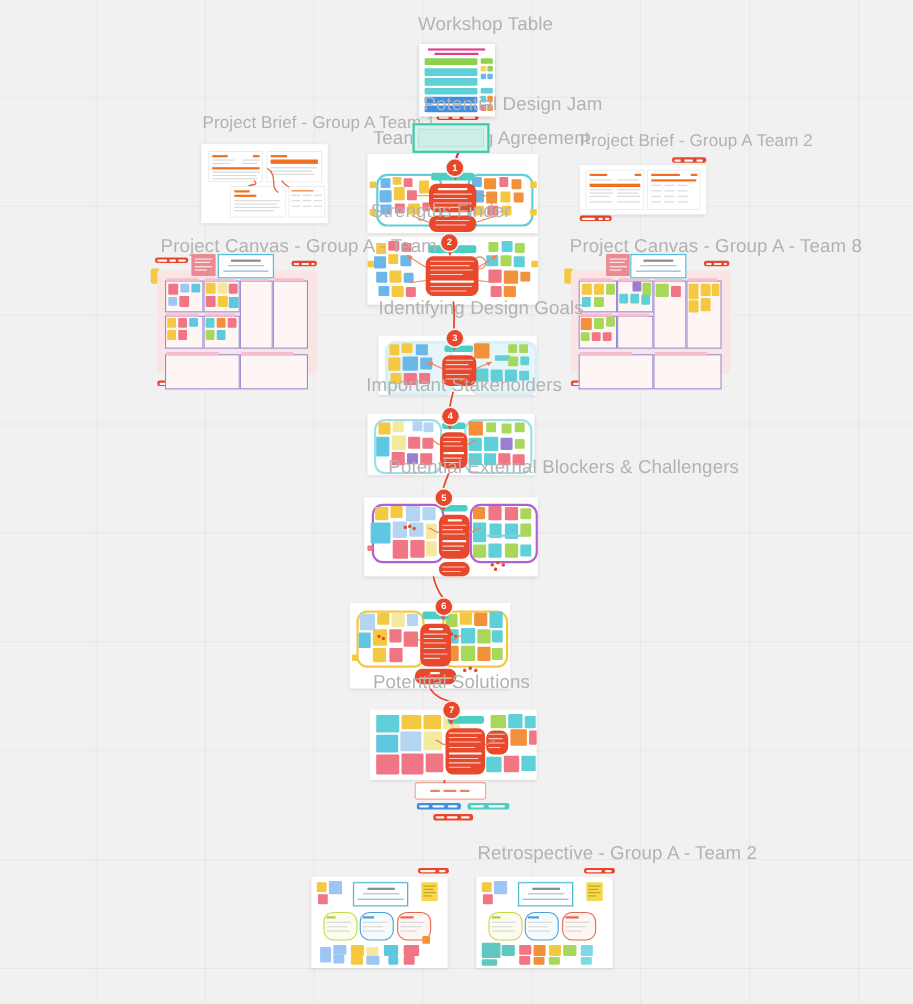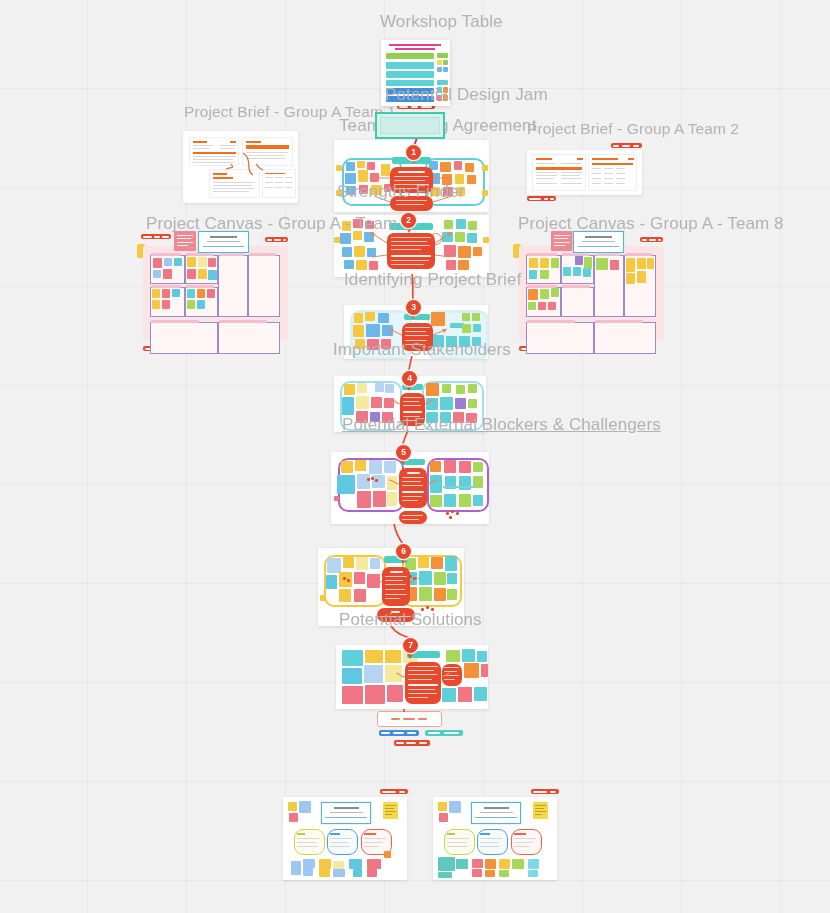--- a/index.html
+++ b/index.html
@@ -877,23 +877,24 @@
 
   <div class="layer">
     <div class="frame-title big" style="left:380px;top:13px;">Workshop Table</div>
     <div class="frame-title big" style="left:385px;top:86px;">Potential Design Jam</div>
     <div class="frame-title" style="left:184px;top:104px;">Project Brief - Group A Team 1</div>
     <div class="frame-title" style="left:527px;top:121px;">Project Brief - Group A Team 2</div>
     <div class="frame-title big" style="left:339px;top:117px;">Team Working Agreement</div>
     <div class="frame-title big" style="left:337px;top:183px;">Strengths Finder</div>
     <div class="frame-title big" style="left:146px;top:215px;">Project Canvas - Group A - Team 1</div>
     <div class="frame-title big" style="left:518px;top:215px;">Project Canvas - Group A - Team 8</div>
-    <div class="frame-title big" style="left:344px;top:271px;">Identifying Project Brief</div>
+    <div class="frame-title big" style="left:344px;top:271px;">Identifying Design Goals</div>
     <div class="frame-title big" style="left:333px;top:341px;">Important Stakeholders</div>
-    <div class="frame-title big" style="left:342px;top:416px;text-decoration:underline;">Potential External Blockers &amp; Challengers</div>
+    <div class="frame-title big" style="left:353px;top:416px;">Potential External Blockers &amp; Challengers</div>
     <div class="frame-title big" style="left:339px;top:611px;">Potential Solutions</div>
+    <div class="frame-title big" style="left:434px;top:767px;">Retrospective - Group A - Team 2</div>
   </div>
 
   <div class="sel-note" style="left:375px;top:112px;width:66px;height:23px;">
     <div class="inner"></div>
   </div>
 
 </div>
 
 </body></html>

